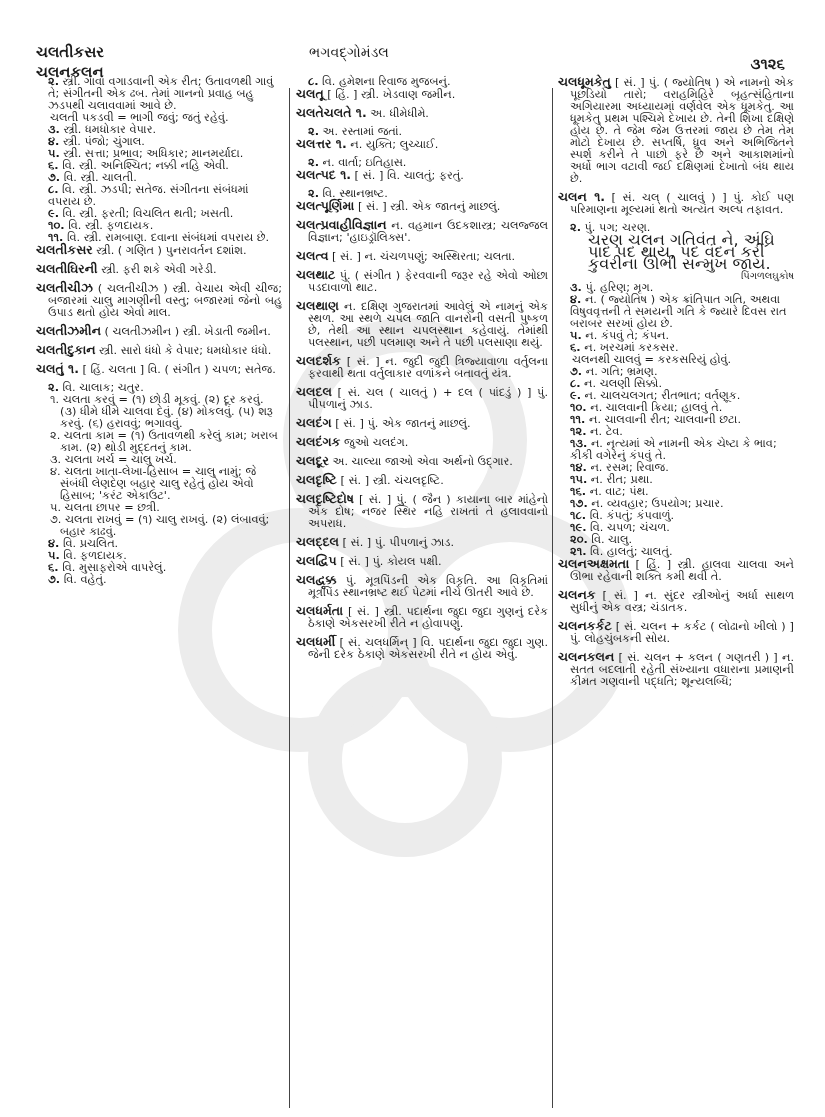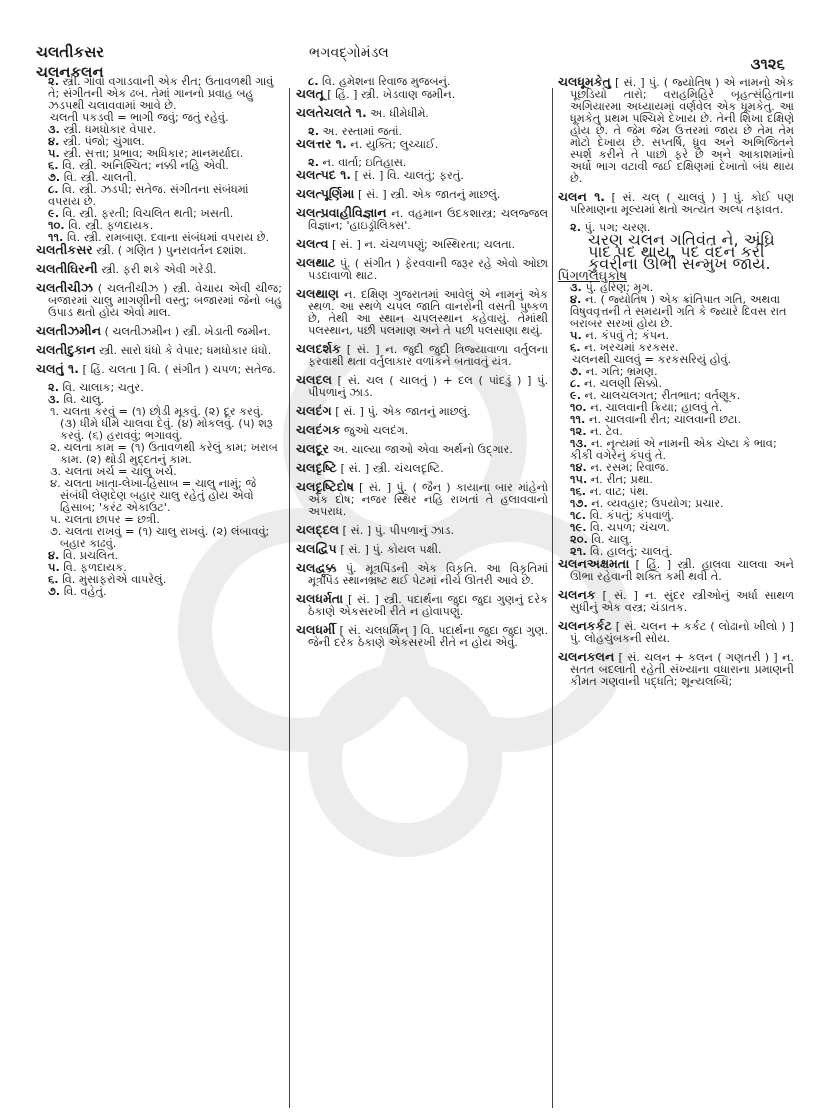--- a/index.html
+++ b/index.html
@@ -19,21 +19,21 @@
   .rule { position:absolute; top:88px; width:1px; background:#444; }
   .r1 { left:289px; height:1020px; }
   .r2 { left:552px; height:1020px; }
   .entry { margin:0 0 6px 0; text-align:justify; }
   .entry .line { display:block; padding-left:12px; text-indent:-12px; }
   .hw { font-weight:bold; font-size:12.5px; }
   .sense { display:block; padding-left:12px; }
   .sub { display:block; padding-left:24px; text-indent:-10px; }
   .num { font-weight:bold; }
   .quote { display:block; padding-left:30px; font-size:16px; }
-  .cite { display:block; font-size:13px;text-decoration:underline; }
+  .cite { display:block; text-align:right; font-size:10px; }
 </style>
 </head>
 <body>
 
 <svg class="watermark" viewBox="0 0 470 560">
   <g fill="none" stroke="#ececec" stroke-width="34">
     <circle cx="235" cy="140" r="105"></circle>
     <circle cx="130" cy="330" r="105"></circle>
     <circle cx="340" cy="330" r="105"></circle>
     <circle cx="235" cy="460" r="80"></circle>
@@ -76,21 +76,20 @@
     <div class="entry">
       <span class="line"><span class="hw">ચલતીઝમીન</span> <span>( ચલતીઝમીન ) સ્ત્રી. ખેડાતી જમીન.</span></span>
     </div>
     <div class="entry">
       <span class="line"><span class="hw">ચલતીદુકાન</span> <span>સ્ત્રી. સારો ધંધો કે વેપાર; ધમધોકાર ધંધો.</span></span>
     </div>
     <div class="entry">
       <span class="line"><span class="hw">ચલતું ૧.</span> <span>[ હિં. ચલતા ] વિ. ( સંગીત ) ચપળ; સતેજ.</span></span>
     </div>
     <div class="sense"><span class="num">૨.</span> <span>વિ. ચાલાક; ચતુર.</span></div>
-    <div class="sense"><span class="num">૩.</span> <span>વિ. ચાલુ.</span></div>
     <div class="sub">૧. ચલતા કરવું = (૧) છોડી મૂકવું. (૨) દૂર કરવું. (૩) ધીમે ધીમે ચાલવા દેવું. (૪) મોકલવું. (૫) શરૂ કરવું. (૬) હરાવવું; ભગાવવું.</div>
     <div class="sub">૨. ચલતા કામ = (૧) ઉતાવળથી કરેલું કામ; ખરાબ કામ. (૨) થોડી મુદ્દતનું કામ.</div>
     <div class="sub">૩. ચલતા ખર્ચ = ચાલુ ખર્ચ.</div>
     <div class="sub">૪. ચલતા ખાતા-લેખા-હિસાબ = ચાલુ નામું; જે સંબંધી લેણદેણ બહાર ચાલુ રહેતું હોય એવો હિસાબ; 'કરંટ એકાઉંટ'.</div>
     <div class="sub">૫. ચલતા છાપર = છત્રી.</div>
     <div class="sub">૭. ચલતા રાખવું = (૧) ચાલુ રાખવું. (૨) લંબાવવું; બહાર કાઢવું.</div>
     <div class="sense"><span class="num">૪.</span> <span>વિ. પ્રચલિત.</span></div>
     <div class="sense"><span class="num">૫.</span> <span>વિ. ફળદાયક.</span></div>
     <div class="sense"><span class="num">૬.</span> <span>વિ. મુસાફરોએ વાપરેલું.</span></div>
     <div class="sense"><span class="num">૭.</span> <span>વિ. વહેતું.</span></div>
@@ -104,20 +103,21 @@
       <span class="line"><span class="hw">ચલતેચલતે ૧.</span> <span>અ. ધીમેધીમે.</span></span>
     </div>
     <div class="sense"><span class="num">૨.</span> <span>અ. રસ્તામાં જતાં.</span></div>
     <div class="entry">
       <span class="line"><span class="hw">ચલત્તર ૧.</span> <span>ન. યુક્તિ; લુચ્ચાઈ.</span></span>
     </div>
     <div class="sense"><span class="num">૨.</span> <span>ન. વાર્તા; ઇતિહાસ.</span></div>
     <div class="entry">
       <span class="line"><span class="hw">ચલત્પદ ૧.</span> <span>[ સં. ] વિ. ચાલતું; ફરતું.</span></span>
     </div>
+    <div class="sense"><span class="num">૨.</span> <span>વિ. સ્થાનભ્રષ્ટ.</span></div>
     <div class="entry">
       <span class="line"><span class="hw">ચલત્પૂર્ણિમા</span> <span>[ સં. ] સ્ત્રી. એક જાતનું માછલું.</span></span>
     </div>
     <div class="entry">
       <span class="line"><span class="hw">ચલત્પ્રવાહીવિજ્ઞાન</span> <span>ન. વહમાન ઉદકશાસ્ત્ર; ચલજ્જલ વિજ્ઞાન; 'હાઇડ્રૉલિક્સ'.</span></span>
     </div>
     <div class="entry">
       <span class="line"><span class="hw">ચલત્વ</span> <span>[ સં. ] ન. ચંચળપણું; અસ્થિરતા; ચલતા.</span></span>
     </div>
     <div class="entry">

